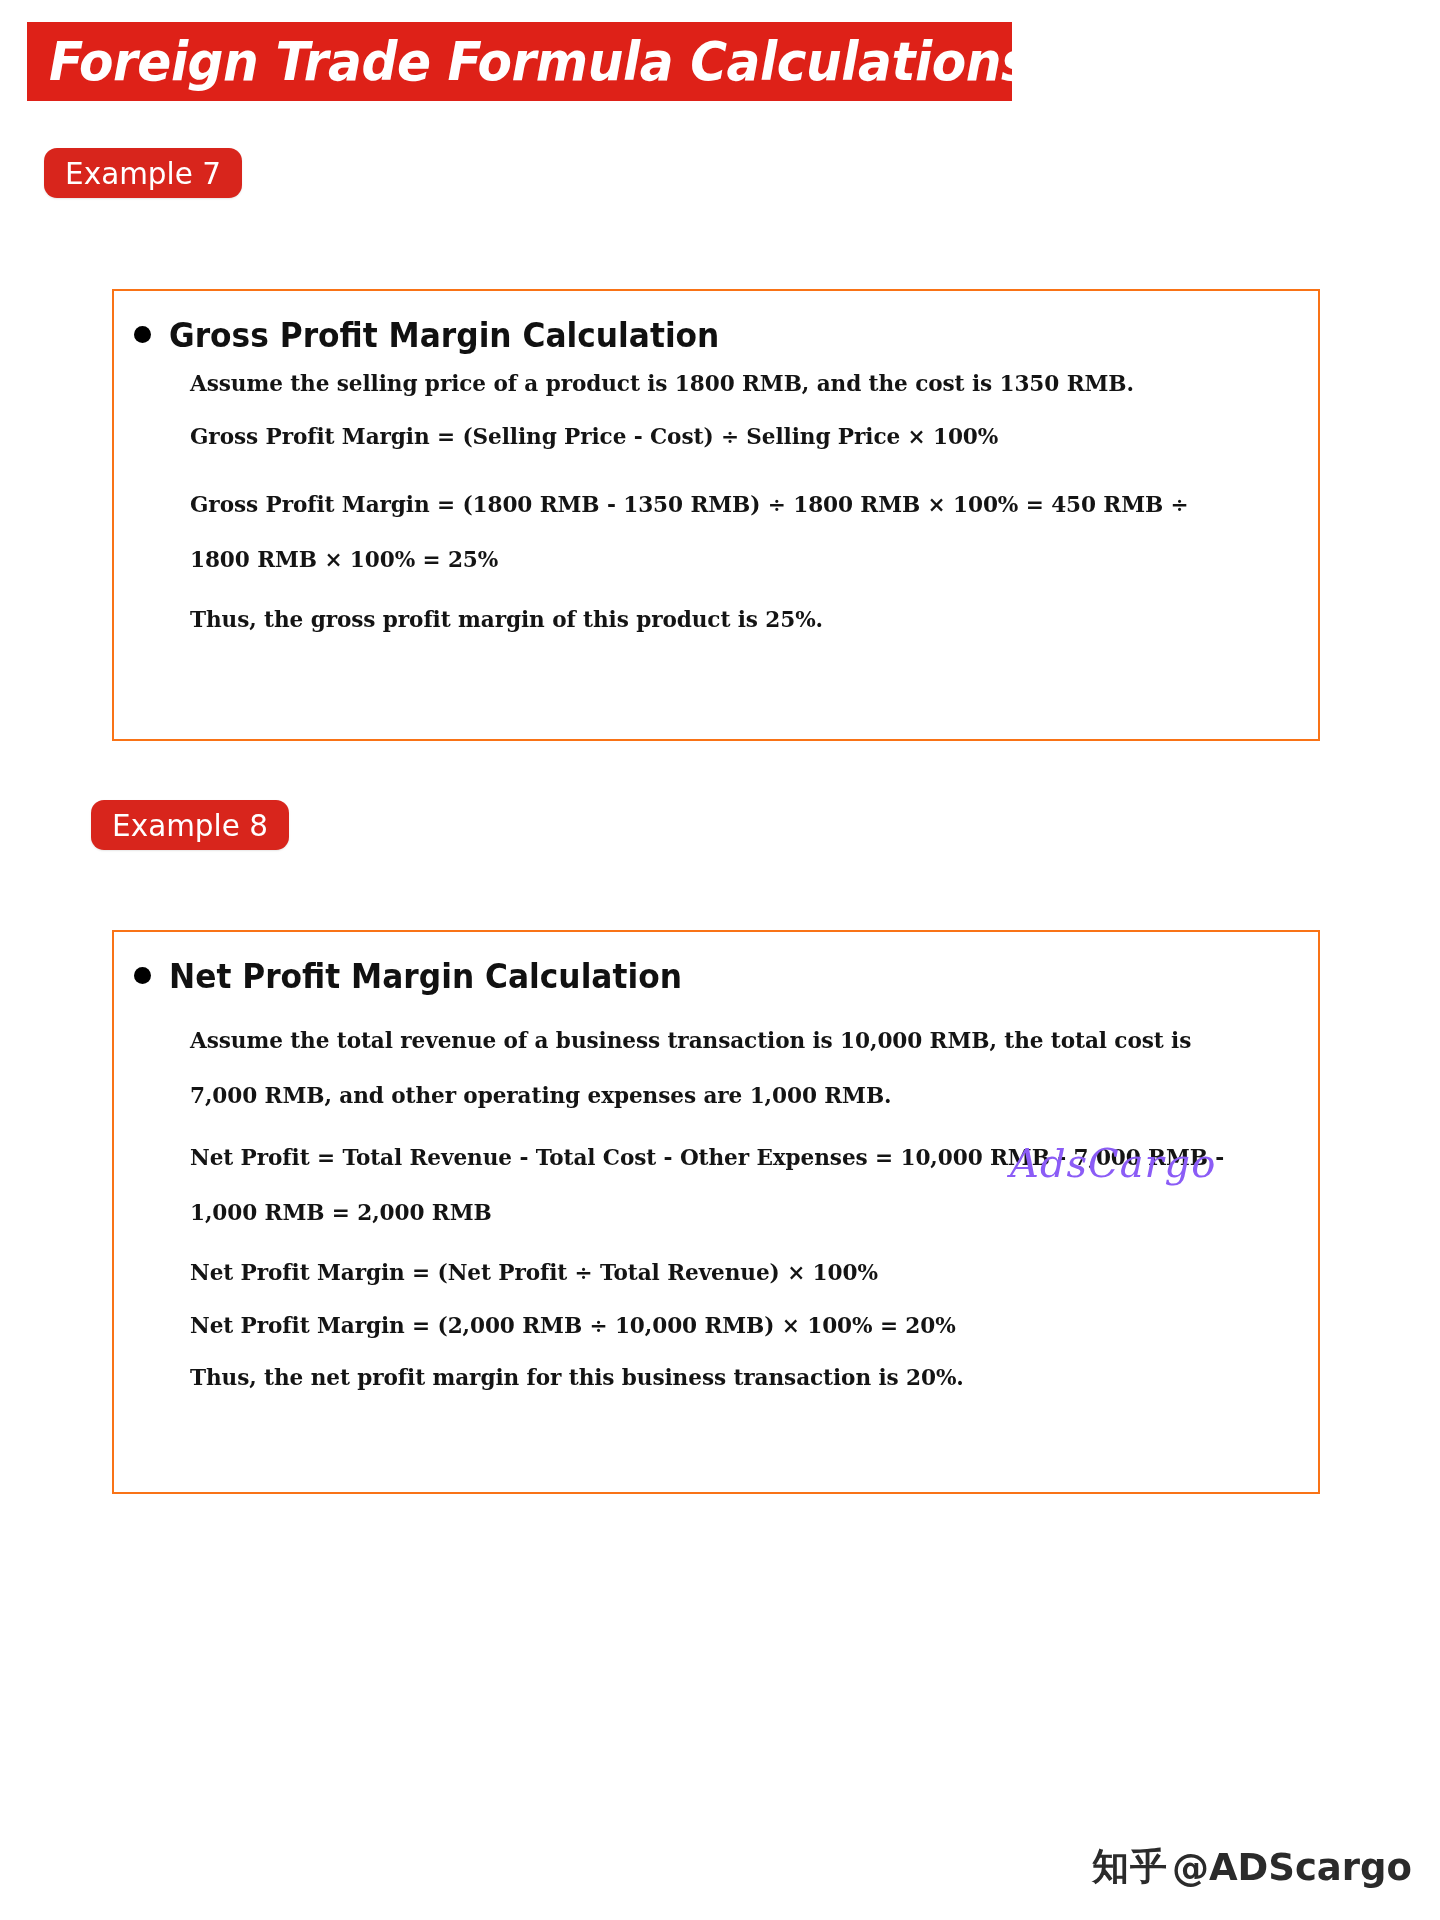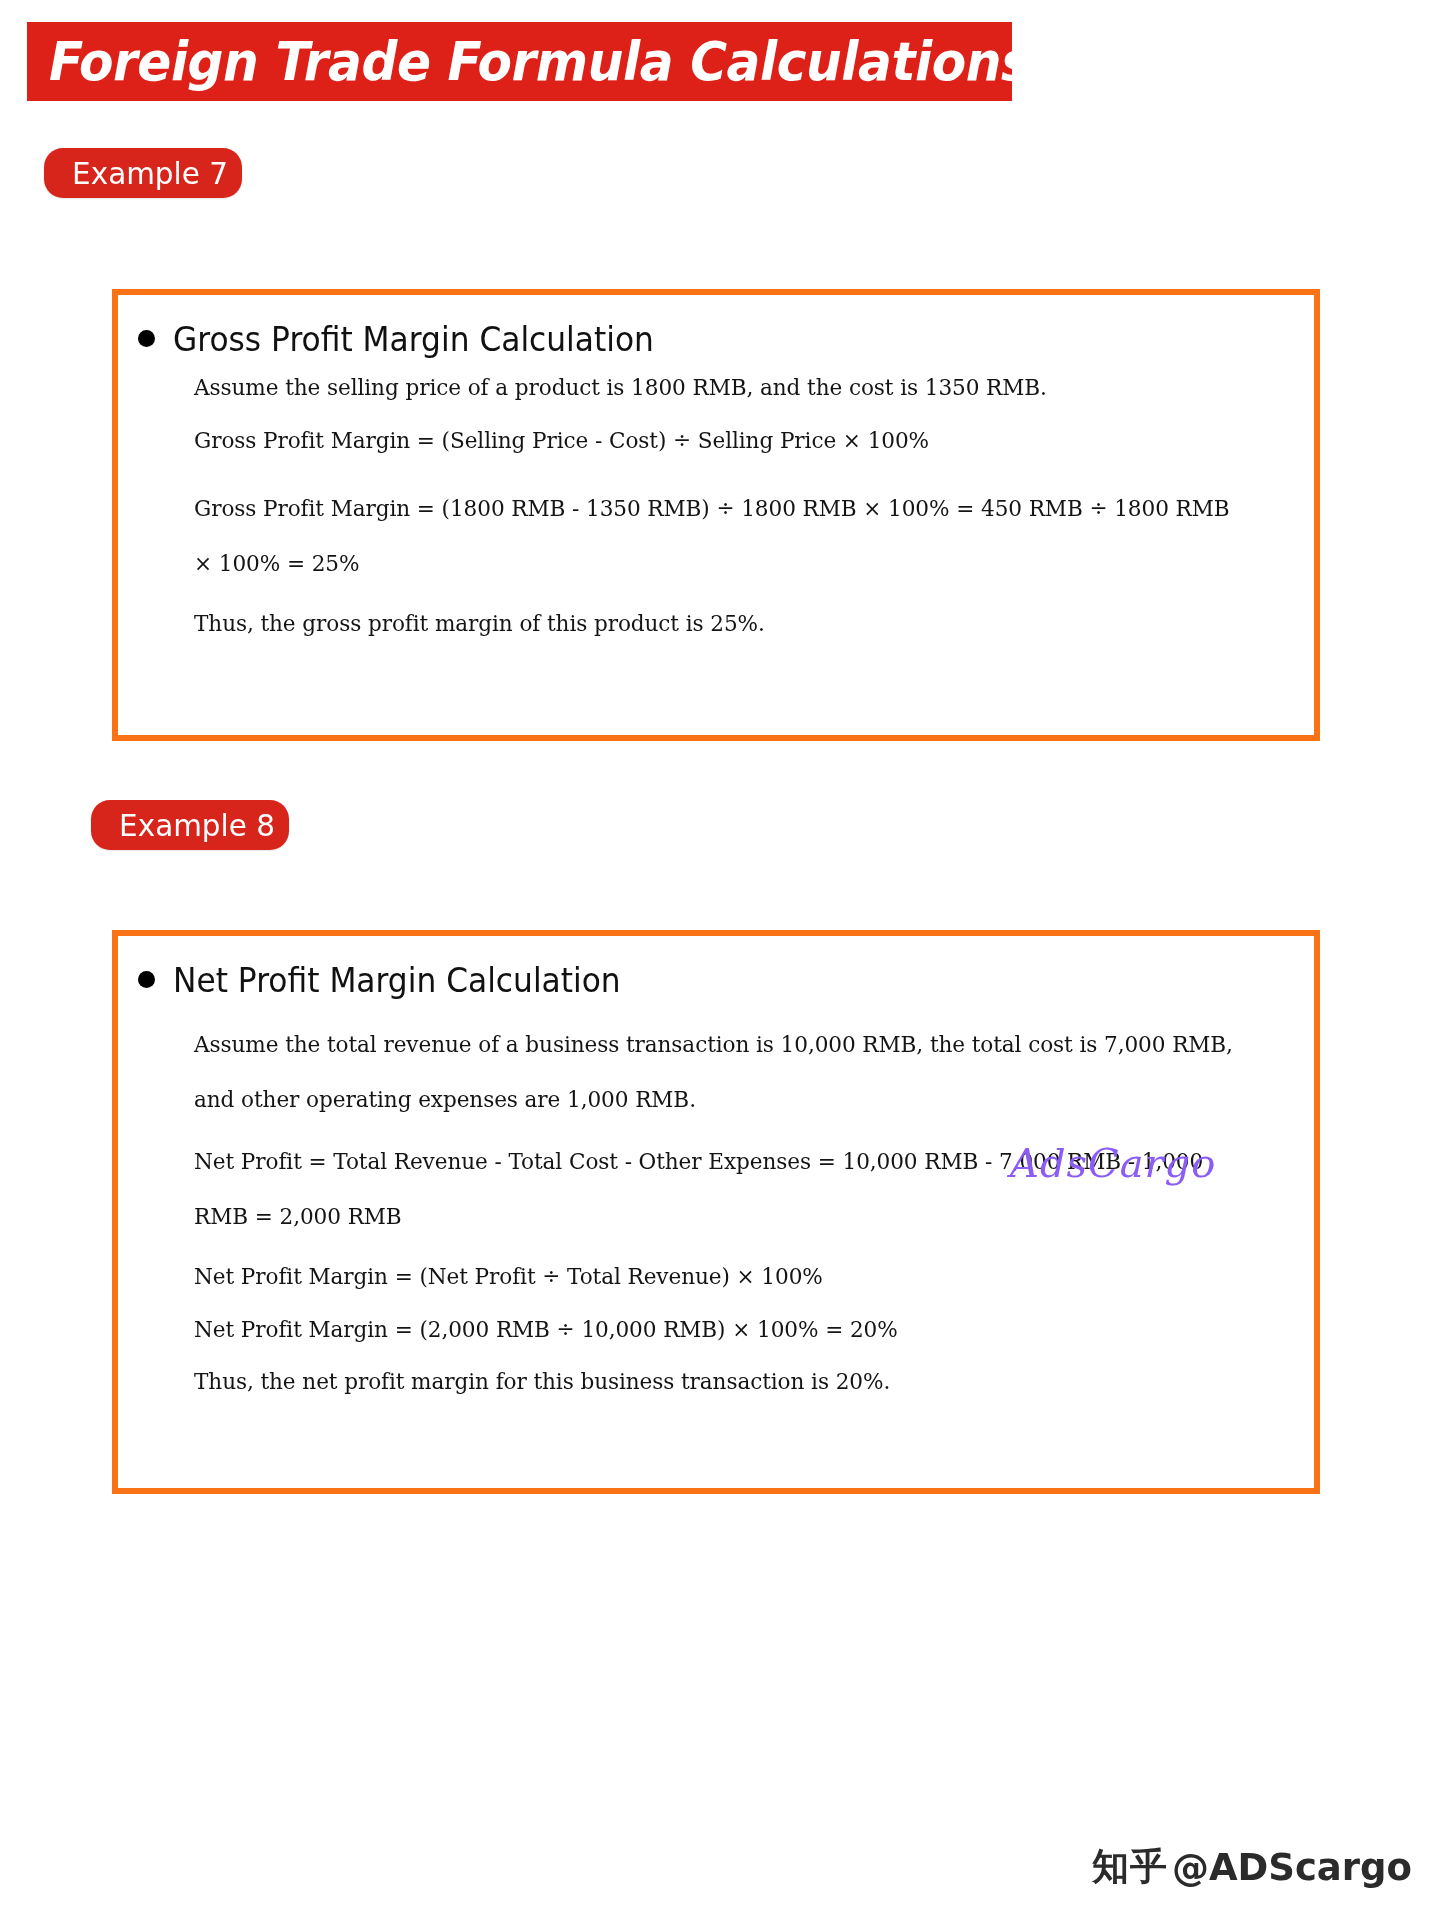--- a/index.html
+++ b/index.html
@@ -46,23 +46,24 @@
     margin-left: 22px;
     transform: scaleX(0.93);
     transform-origin: left center;
     white-space: nowrap;
   }
 
   
   .badge {
     position: absolute;
     background: #d8251c;
-    border-radius: 19px;
+    border-radius: 13px;
     display: flex;
     align-items: center;
+    justify-content: center;
     padding: 0 24px;
     box-shadow: 0 1px 2px rgba(0,0,0,0.10);
   }
 
   .badge-label {
     font-family: "DejaVu Sans", sans-serif;
     font-size: 31px;
     line-height: 1;
     color: #ffffff;
     white-space: nowrap;
@@ -80,22 +81,23 @@
     left: 44px;
     top: 800px;
     width: 198px;
     height: 50px;
     margin-left: 47px;
   }
 
   
   .content-box {
     position: absolute;
-    border: 6px solid #f97316;
+    border: 2px solid #f97316;
     background: transparent;
+    font-weight: bold;
   }
 
   #box-7 {
     left: 112px;
     top: 289px;
     width: 1208px;
     height: 452px;
   }
 
   #box-8 {

